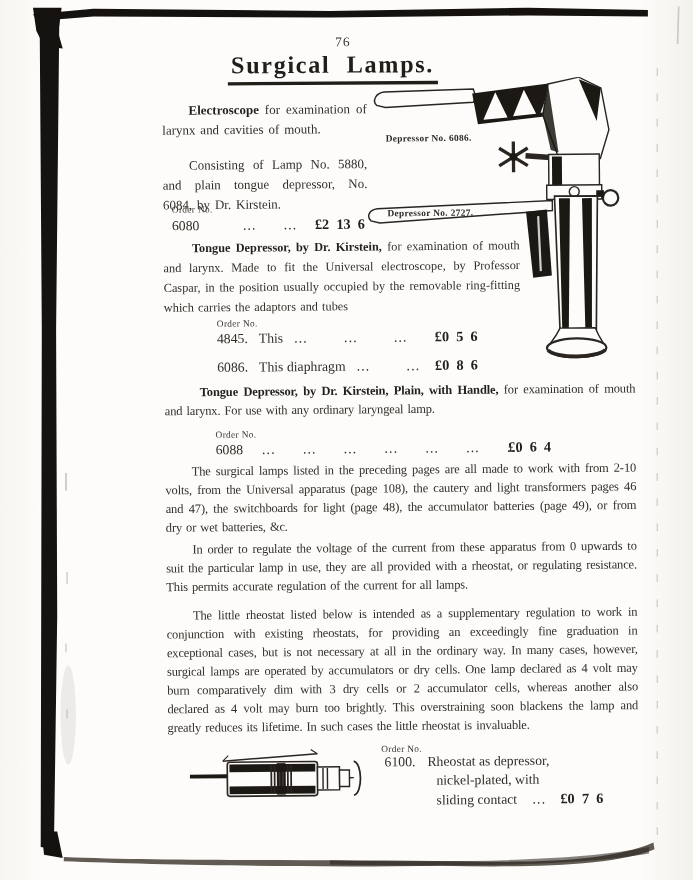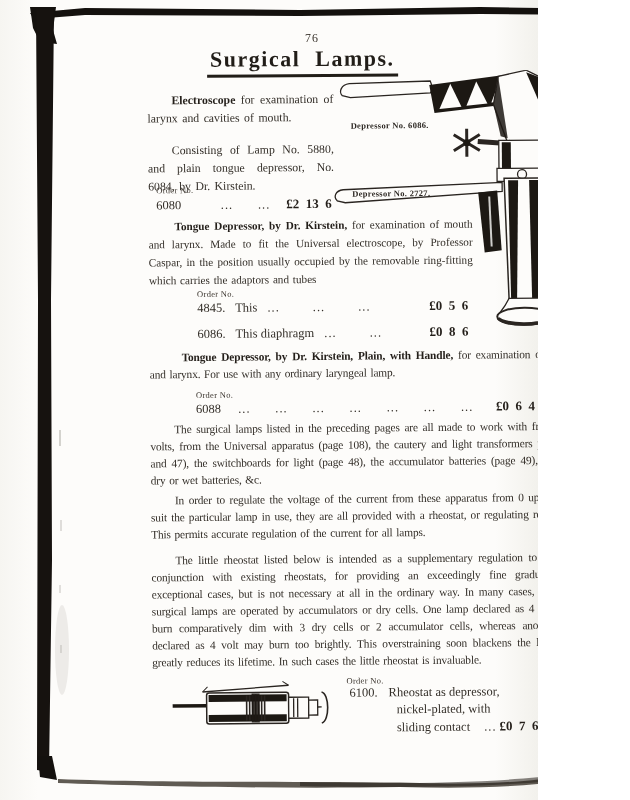--- a/index.html
+++ b/index.html
@@ -1,36 +1,36 @@
 <!DOCTYPE html>
 <html><head>
 <meta charset="utf-8">
 <style>
   html,body{margin:0;padding:0;background:#ffffff;}
   .page{
-    position:relative;width:538px;height:800px;overflow:hidden;
+    position:relative;width:630px;height:800px;overflow:hidden;
     background:linear-gradient(90deg,#f6f5f1 0%,#fdfcfa 7%,#fdfcfa 92%,#f2f1ec 100%);
     font-family:"Liberation Serif","DejaVu Serif",serif;color:#332e28;
   }
   .artifacts{position:absolute;left:0;top:0;filter:blur(0.45px);}
   .tilt{position:absolute;left:0;top:0;width:630px;height:800px;transform:rotate(-0.5deg);transform-origin:315px 400px;}
   .pagenum{position:absolute;left:0;right:0;top:31px;text-align:center;font-size:12px;letter-spacing:1px;color:#3a342d;}
   .title{position:absolute;left:140px;top:46px;width:330px;text-align:center;}
   .title span{display:inline-block;font-size:22px;font-weight:bold;letter-spacing:1.5px;word-spacing:8px;color:#211d18;border-bottom:3px solid #211d18;padding:0 3px 2px 3px;transform:rotate(0.15deg);}
   p{margin:0;}
   .p-narrow{position:absolute;left:150px;width:186px;text-align:justify;font-size:11.8px;line-height:18px;text-indent:24px;word-spacing:1.5px;}
   .p-mid{position:absolute;left:150px;width:324px;text-align:justify;font-size:11.2px;line-height:18px;text-indent:26px;word-spacing:1px;}
   .p-wide{position:absolute;left:150px;width:428px;text-align:justify;font-size:11.4px;line-height:17px;text-indent:24px;letter-spacing:-0.15px;word-spacing:1px;}
   b{color:#241f1a;}
   .order-label{font-size:8.5px;letter-spacing:0.3px;color:#3a342d;}
   .order-block{position:absolute;}
   .o-row{position:relative;margin-top:2px;font-size:12.5px;white-space:pre;}
   .o-num{display:inline-block;width:38px;}
   .o-dots{margin-left:10px;letter-spacing:1px;}
-  .o-price{font-weight:bold;font-size:13px;white-space:pre;color:#241f1a;margin-left:34px;}
+  .o-price{font-weight:bold;font-size:13px;white-space:pre;color:#241f1a;}
   .o-price.abs{position:absolute;top:-1px;}
   .o-price.inline{margin-left:16px;}
   .r2{margin-top:11px;}
   .fig-label{position:absolute;font-size:8.5px;font-weight:bold;letter-spacing:0.3px;color:#2c2722;}
   .rh{position:absolute;font-size:12.5px;white-space:pre;}
   .figure{position:absolute;}
 </style>
 </head>
 <body>
 
@@ -145,16 +145,16 @@
         <rect x="150" y="20" width="9" height="15" fill="#fdfcfa"></rect>
         <path d="M163,12 C171,14 171,41 163,43" stroke-width="1.6"></path>
         <path d="M159,27 L163,27"></path>
       </g>
     </svg>
 
     <div class="order-label" style="position:absolute;left:344px;top:676px">Order No.</div>
     <div class="rh" style="left:347px;top:686px">6100.</div>
     <div class="rh" style="left:386px;top:686px">Rheostat as depressor,</div>
     <div class="rh" style="left:394px;top:703px">nickel-plated, with</div>
-    <div class="rh" style="left:394px;top:720px"><span>sliding contact</span><span class="o-dots" style="margin-left:14px">...</span><span class="o-price inline" style="margin-left:3px">£0  7  6</span></div>
+    <div class="rh" style="left:394px;top:720px"><span>sliding contact</span><span class="o-dots" style="margin-left:14px">...</span><span class="o-price inline" style="margin-left:13px">£0  7  6</span></div>
 
   </div>
 </div>
 
 </body></html>

